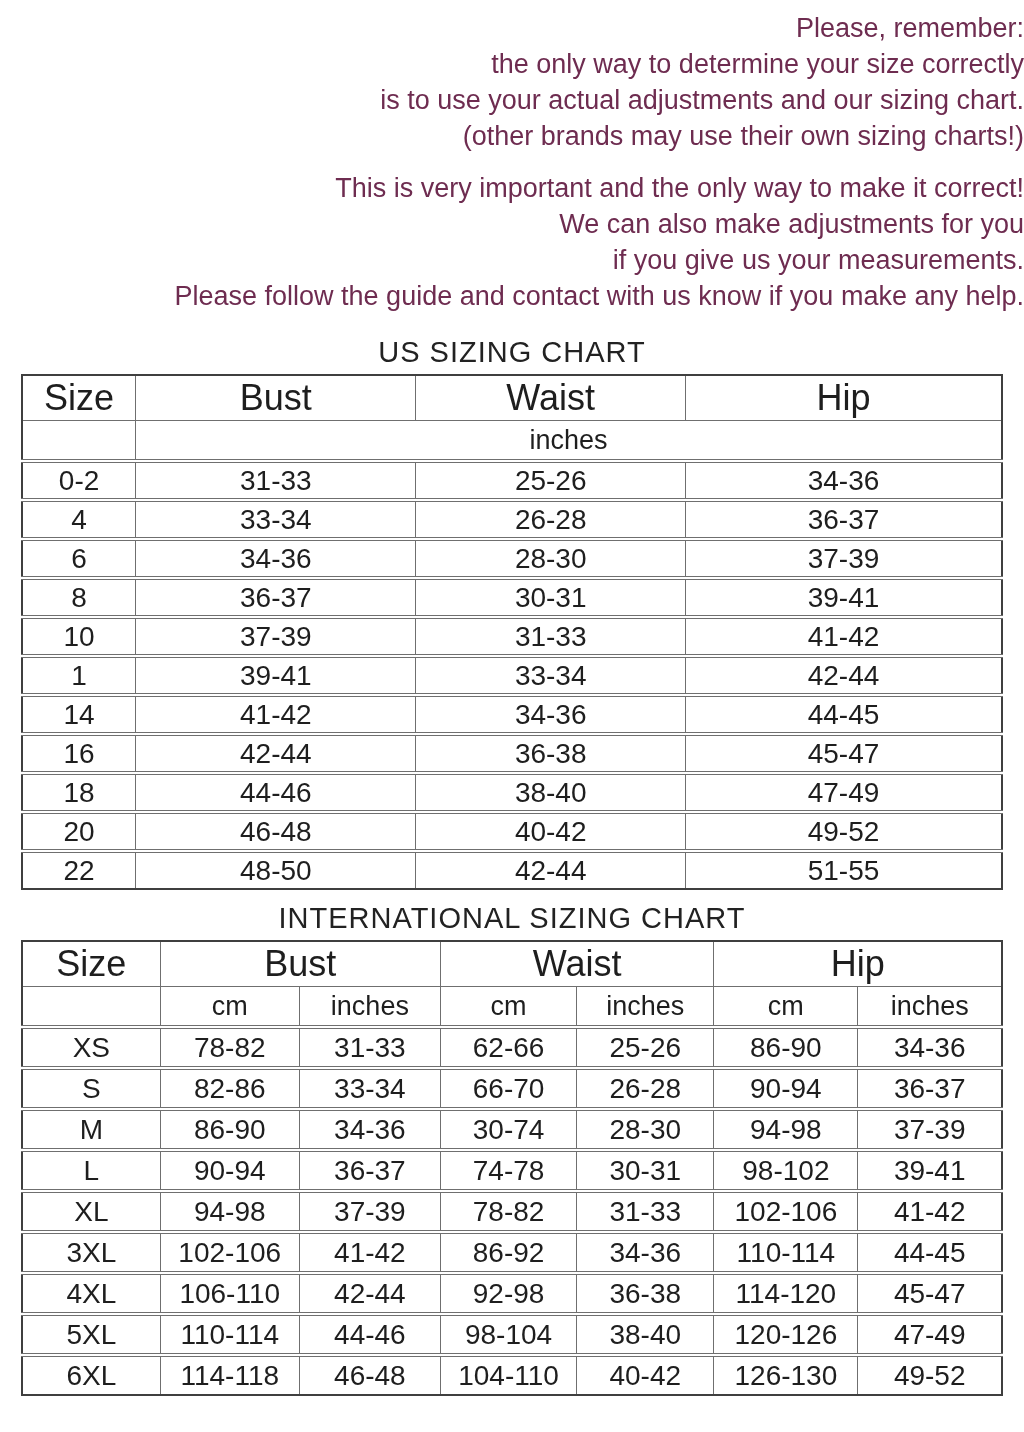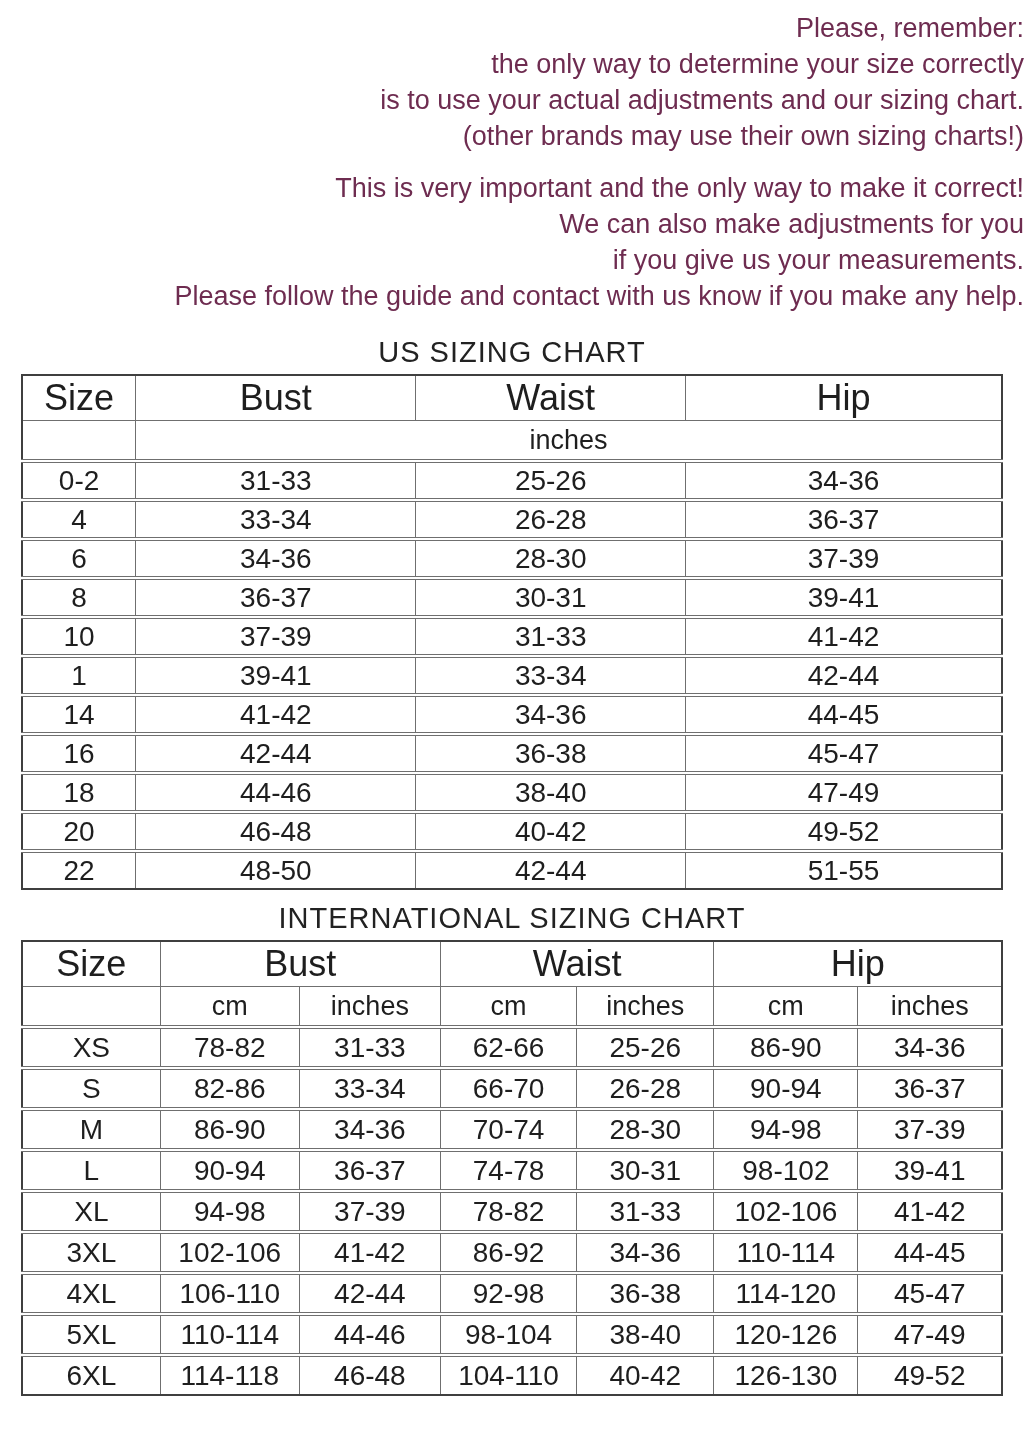--- a/index.html
+++ b/index.html
@@ -229,21 +229,21 @@
           <td>33-34</td>
           <td>66-70</td>
           <td>26-28</td>
           <td>90-94</td>
           <td>36-37</td>
         </tr>
         <tr class="data">
           <td>M</td>
           <td>86-90</td>
           <td>34-36</td>
-          <td>70-74</td>
+          <td>30-74</td>
           <td>28-30</td>
           <td>94-98</td>
           <td>37-39</td>
         </tr>
         <tr class="data">
           <td>L</td>
           <td>90-94</td>
           <td>36-37</td>
           <td>74-78</td>
           <td>30-31</td>

